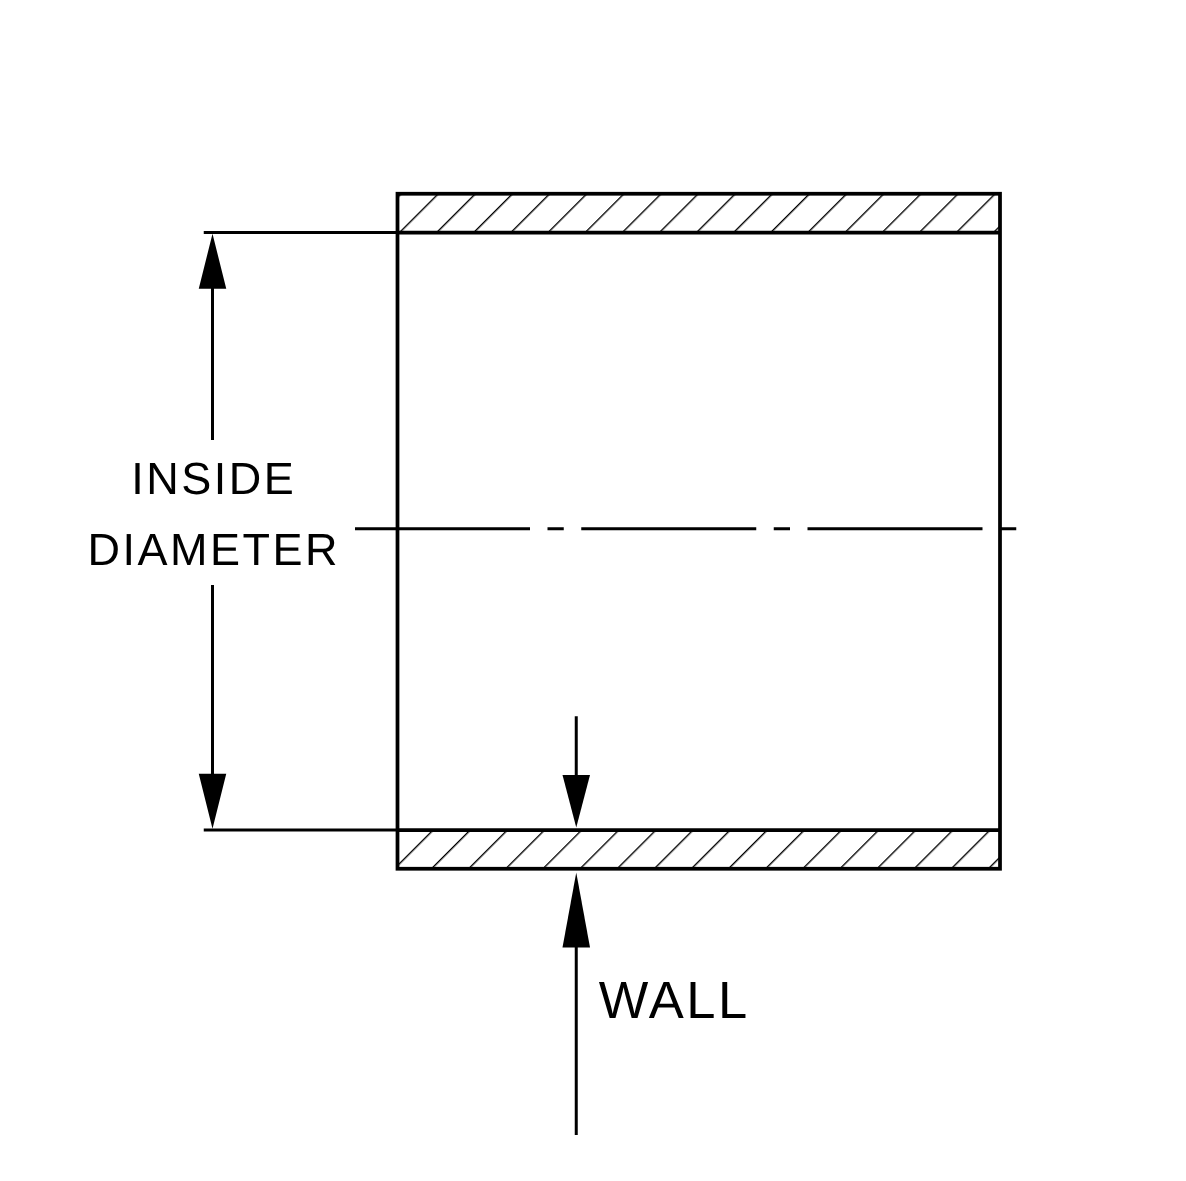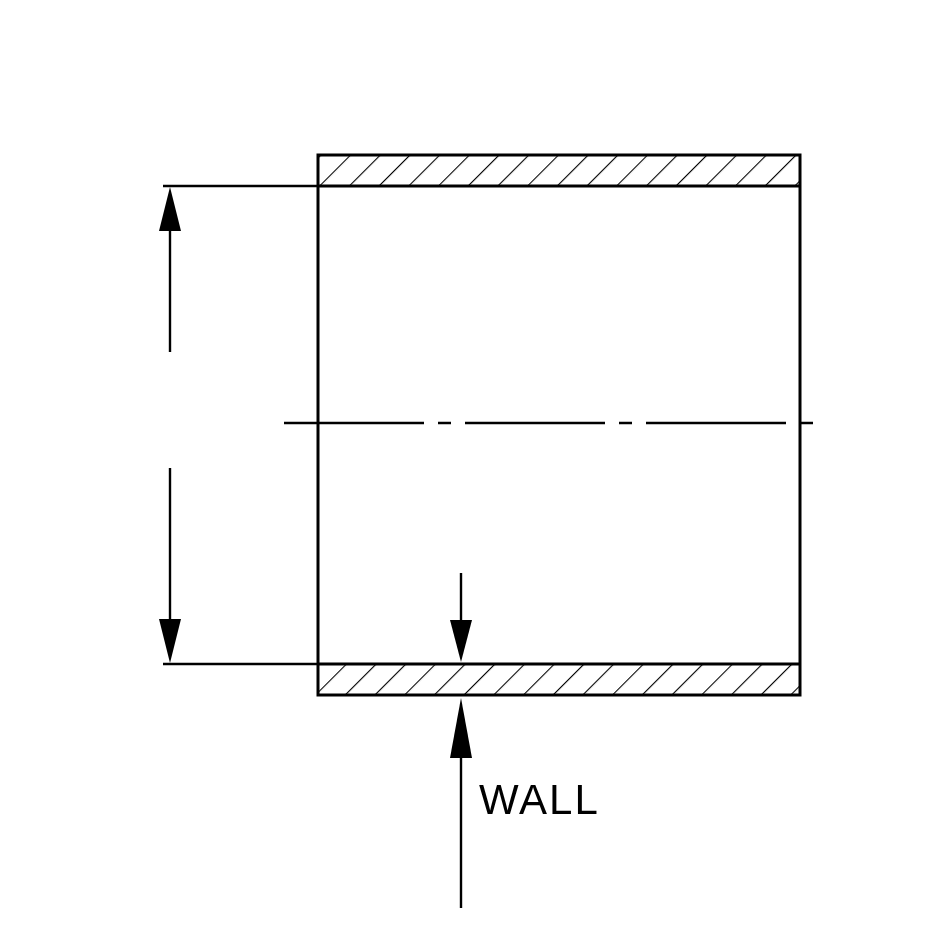--- a/index.html
+++ b/index.html
@@ -74,18 +74,22 @@
     <polygon points="170,187 159,231 181,231" fill="#000000"></polygon>
     <polygon points="170,663 159,619 181,619" fill="#000000"></polygon>
 
     <line x1="461" y1="573" x2="461" y2="622" stroke="#000000" stroke-width="2.4"></line>
     <polygon points="461,662 450,620 472,620" fill="#000000"></polygon>
 
     <polygon points="461,698 450,758 472,758" fill="#000000"></polygon>
     <line x1="461" y1="757" x2="461" y2="908" stroke="#000000" stroke-width="2.4"></line>
   </svg>
 
+  <div class="dim-label id-label">
+    <div>INSIDE</div>
+    <div>DIAMETER</div>
+  </div>
 
   <div class="dim-label wt-label">
     <div>WALL</div>
   </div>
 
 </div>
 
 </body></html>

